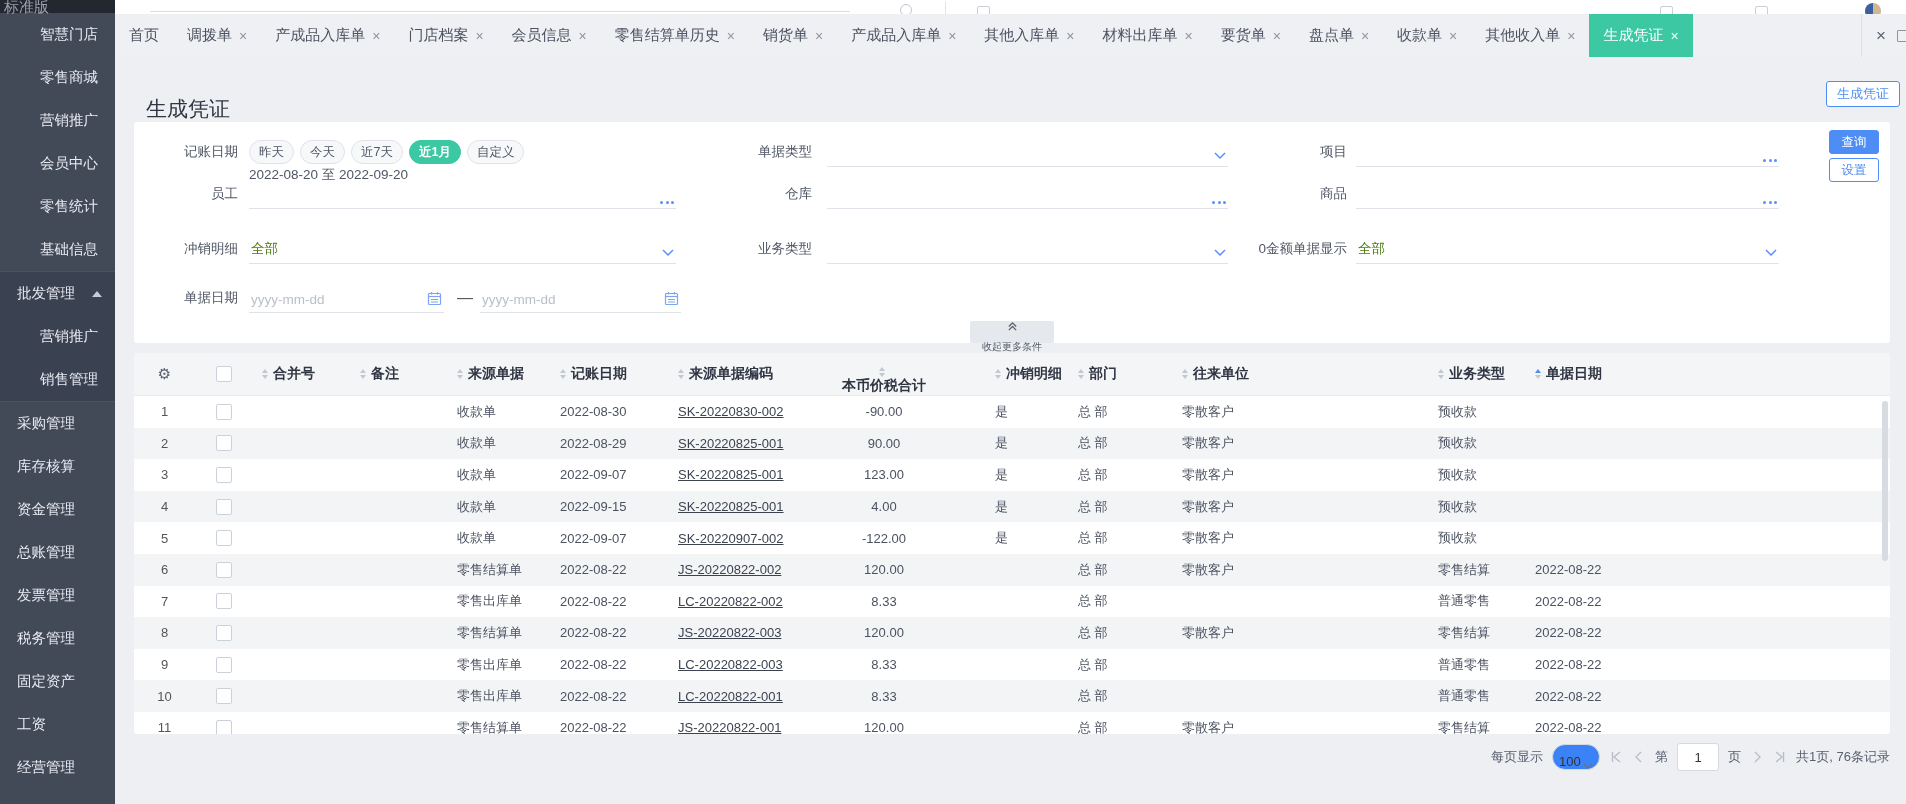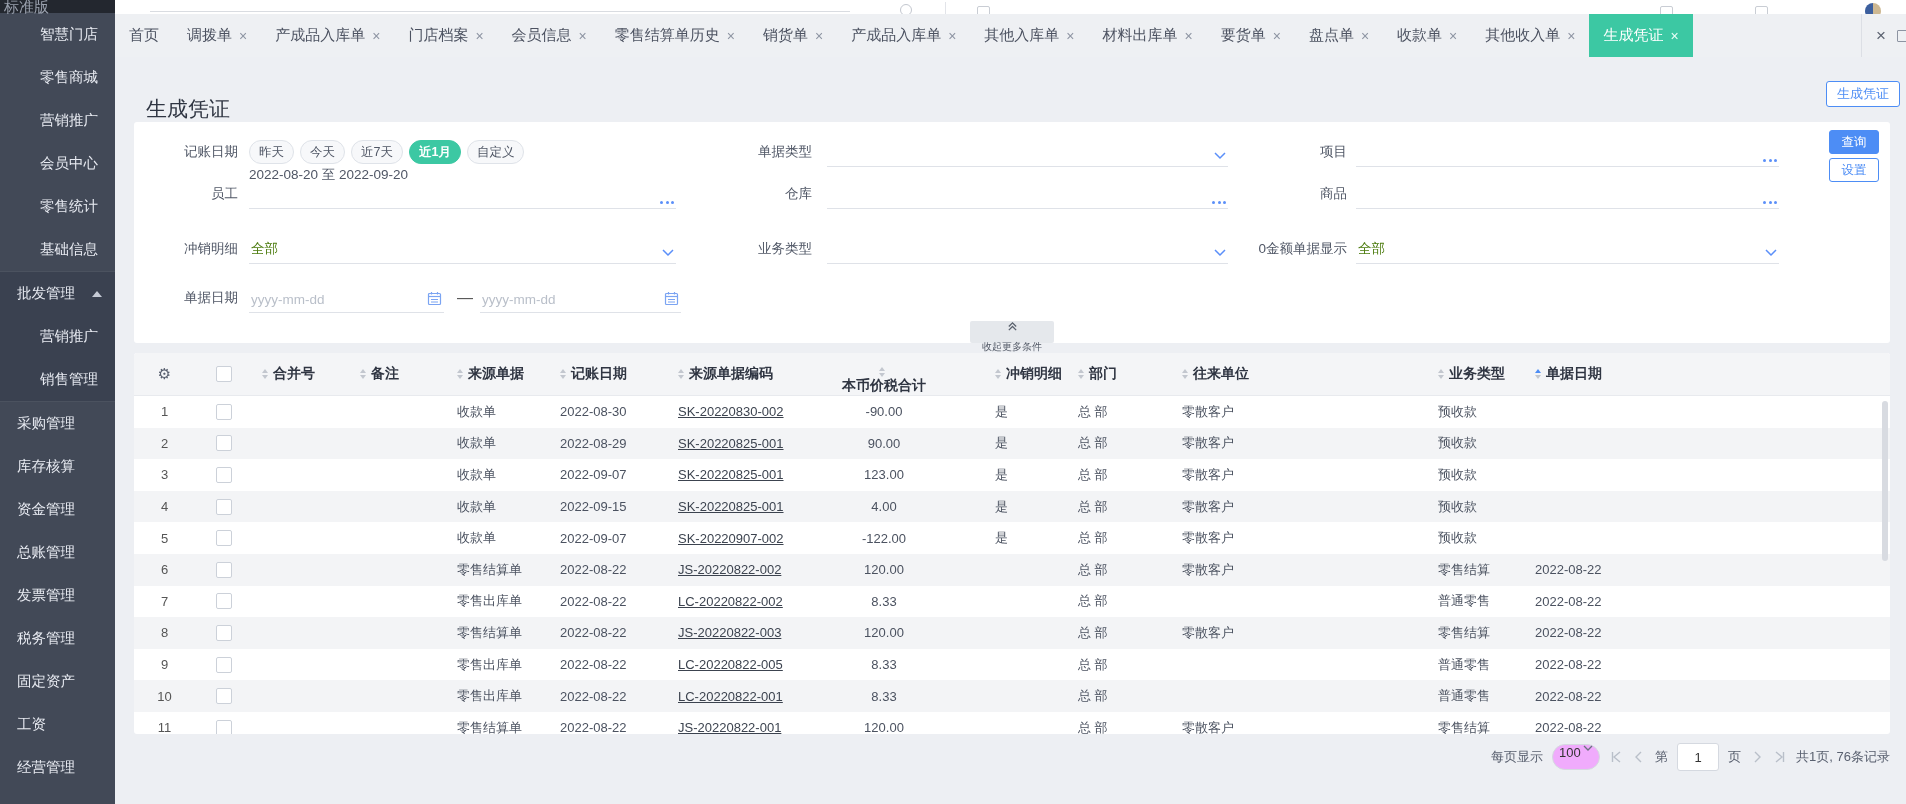--- a/index.html
+++ b/index.html
@@ -99,22 +99,22 @@
   .car.up.on{border-bottom-color:#4d8df5;}
   .trow{display:flex;height:31.6px;align-items:center;font-size:13px;color:#4b5260;}
   .trow:nth-child(even){background:#f3f4f6;}
   .row-no{color:#555;}
   .link{text-decoration:underline;cursor:pointer;color:#3c434f;}
   .vscroll{position:absolute;right:2px;top:48px;width:6px;height:160px;background:#d8dbe1;border-radius:3px;cursor:pointer;}
 
   
   .pagination{position:absolute;right:16px;top:687px;height:26px;display:flex;align-items:center;gap:9px;
     font-size:13px;color:#5a6170;white-space:nowrap;}
-  .pg-select{width:48px;height:26px;border:1px solid #d5d9e0;border-radius:13px;background:#f0abfc;
-    display:flex;align-items:flex-start;justify-content:space-between;padding:0 6px;box-sizing:border-box;
+  .pg-select{width:48px;height:26px;border:1px solid #d5d9e0;border-radius:13px;background:#3b82f6;
+    display:flex;align-items:flex-end;justify-content:space-between;padding:0 6px;box-sizing:border-box;
     color:#333;cursor:pointer;}
   .pg-input{width:40px;height:26px;border:1px solid #d5d9e0;border-radius:3px;background:#fff;
     display:flex;align-items:center;justify-content:center;color:#333;}
   .pg-nav{display:flex;align-items:center;cursor:pointer;}
 </style>
 </head>
 <body>
 
 <div class="screen">
 
@@ -622,21 +622,21 @@
           <div class="trow">
             <div class="cell w-gear row-no">9</div>
             <div class="cell w-check">
               <span class="cb"></span>
             </div>
             <div class="cell w-merge"></div>
             <div class="cell w-note"></div>
             <div class="cell w-source">零售出库单</div>
             <div class="cell w-booking_date">2022-08-22</div>
             <div class="cell w-code">
-              <span class="link">LC-20220822-005</span>
+              <span class="link">LC-20220822-003</span>
             </div>
             <div class="cell w-amount">8.33</div>
             <div class="cell w-writeoff"></div>
             <div class="cell w-dept">总 部</div>
             <div class="cell w-partner"></div>
             <div class="cell w-biz">普通零售</div>
             <div class="cell w-doc_date">2022-08-22</div>
           </div>
           <div class="trow">
             <div class="cell w-gear row-no">10</div>

